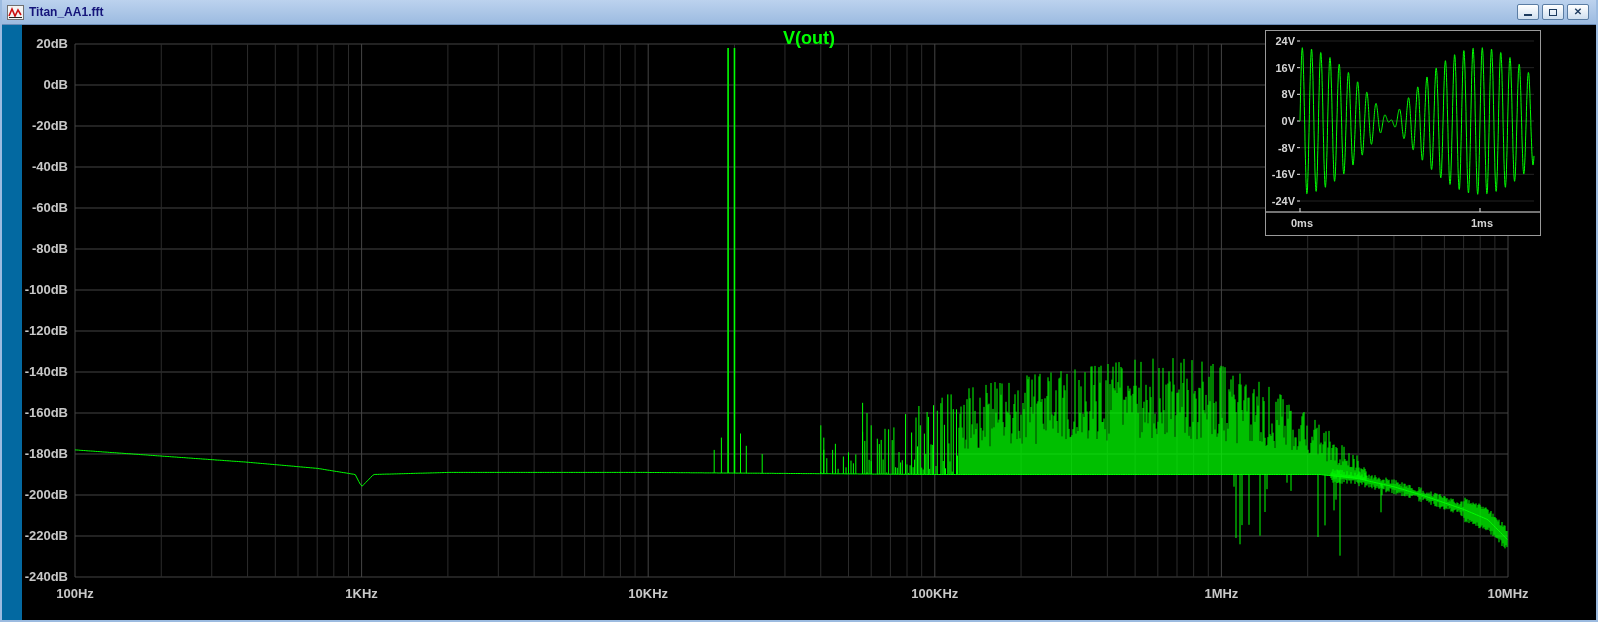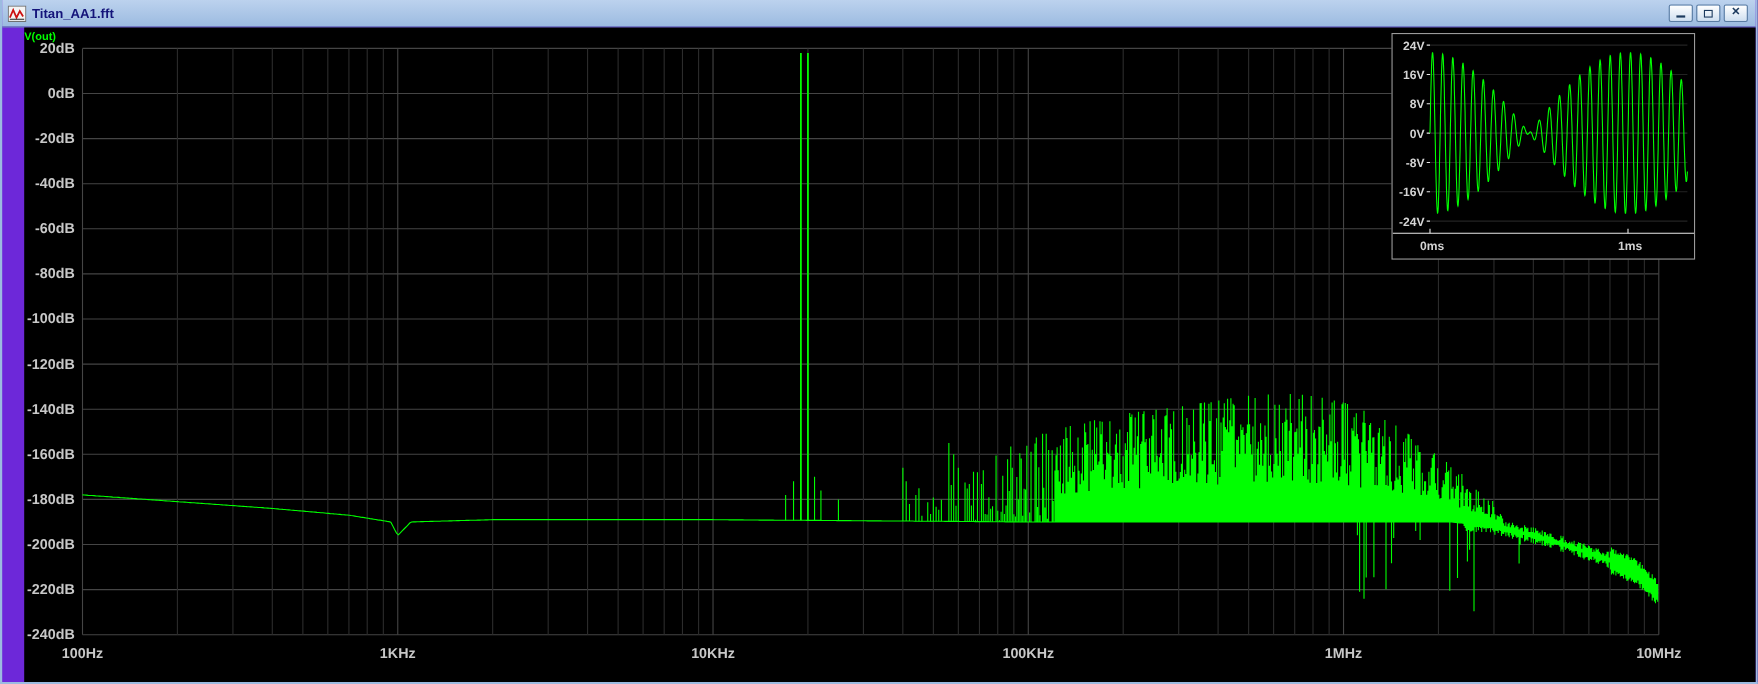--- a/index.html
+++ b/index.html
@@ -1,32 +1,32 @@
 <!DOCTYPE html>
 <html><head>
 <meta charset="utf-8">
 <style>
   html,body{margin:0;padding:0;background:#000;width:1598px;height:622px;overflow:hidden;
     font-family:"Liberation Sans",sans-serif;}
   .window{width:1598px;height:622px;box-sizing:border-box;display:flex;flex-direction:column;
-    border-left:2px solid #9cbbe0;border-right:2px solid #9cbbe0;border-bottom:2px solid #9cbbe0;background:#6d28d9;}
+    border-left:2px solid #9cbbe0;border-right:2px solid #9cbbe0;border-bottom:2px solid #9cbbe0;background:#0369a1;}
   .titlebar{height:24px;flex:0 0 24px;background:linear-gradient(#bcd2ee,#9cbbe0);
     display:flex;align-items:center;padding:0 5px;gap:5px;border-bottom:1px solid #6b8db8;}
   .app-icon{width:17px;height:15px;display:inline-flex;}
   .title-text{font-size:12px;font-weight:bold;color:#14147a;flex:1;}
   .win-buttons{display:flex;gap:3px;margin-right:2px;}
   .win-btn{width:22px;height:16px;padding:0;display:flex;align-items:center;justify-content:center;
     background:linear-gradient(#ffffff,#cfdff0);border:1px solid #5a7ca3;border-radius:2px;cursor:pointer;}
   .glyph-min{display:block;width:8px;height:2px;background:#1c3a5e;margin-top:6px;}
   .glyph-max{display:block;width:8px;height:7px;border:1.5px solid #1c3a5e;box-sizing:border-box;}
   .glyph-close{font-size:10px;font-weight:bold;color:#1c3a5e;line-height:1;}
   .plot-region{position:relative;flex:1;background:#000;overflow:hidden;margin-left:20px;}
   #fft-svg{position:absolute;left:0;top:0;display:block;}
-  .trace-label{position:absolute;top:3px;left:0;right:0;text-align:left;
-    font-size:10px;font-weight:bold;color:#00ff00;}
+  .trace-label{position:absolute;top:3px;left:0;right:0;text-align:center;
+    font-size:18px;font-weight:bold;color:#00ff00;}
   #inset-svg{position:absolute;left:1243px;top:5px;background:#000;border:1px solid #9a9a9a;display:block;}
   text.tick{font:bold 13px "Liberation Sans",sans-serif;fill:#c8c8c8;}
   text.tick-s{font:bold 11px "Liberation Sans",sans-serif;fill:#d4d4d4;}
 </style>
 </head>
 <body>
 
 <div class="window">
   <div class="titlebar">
     <span class="app-icon">

